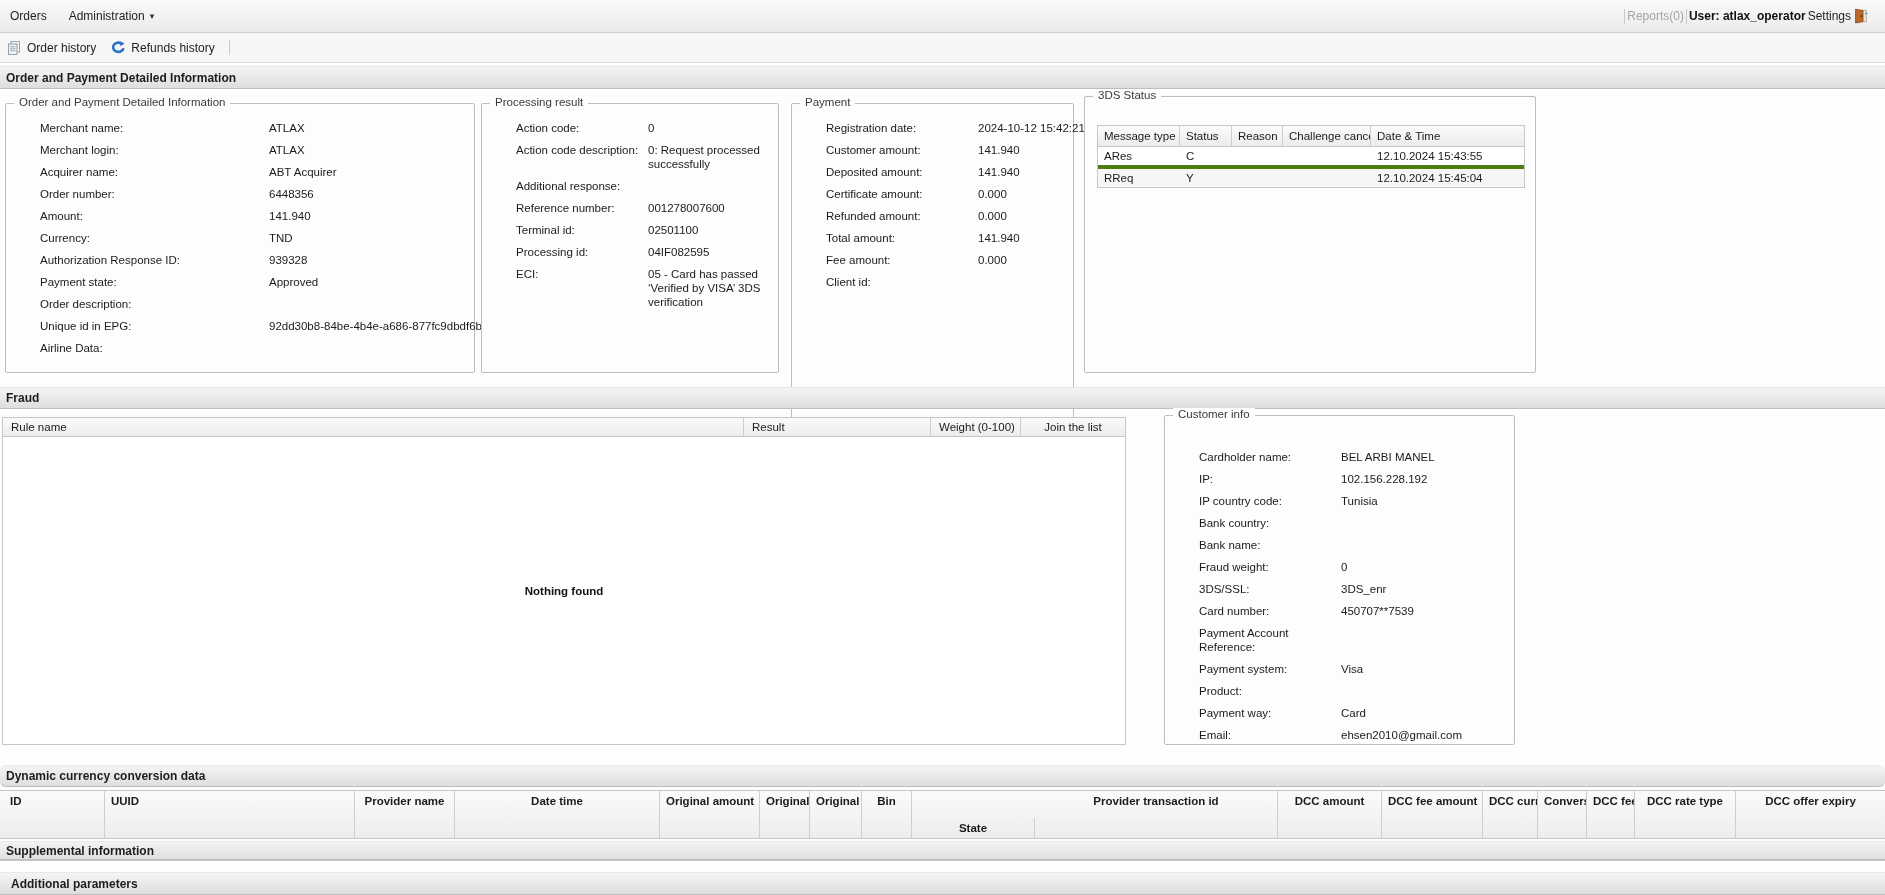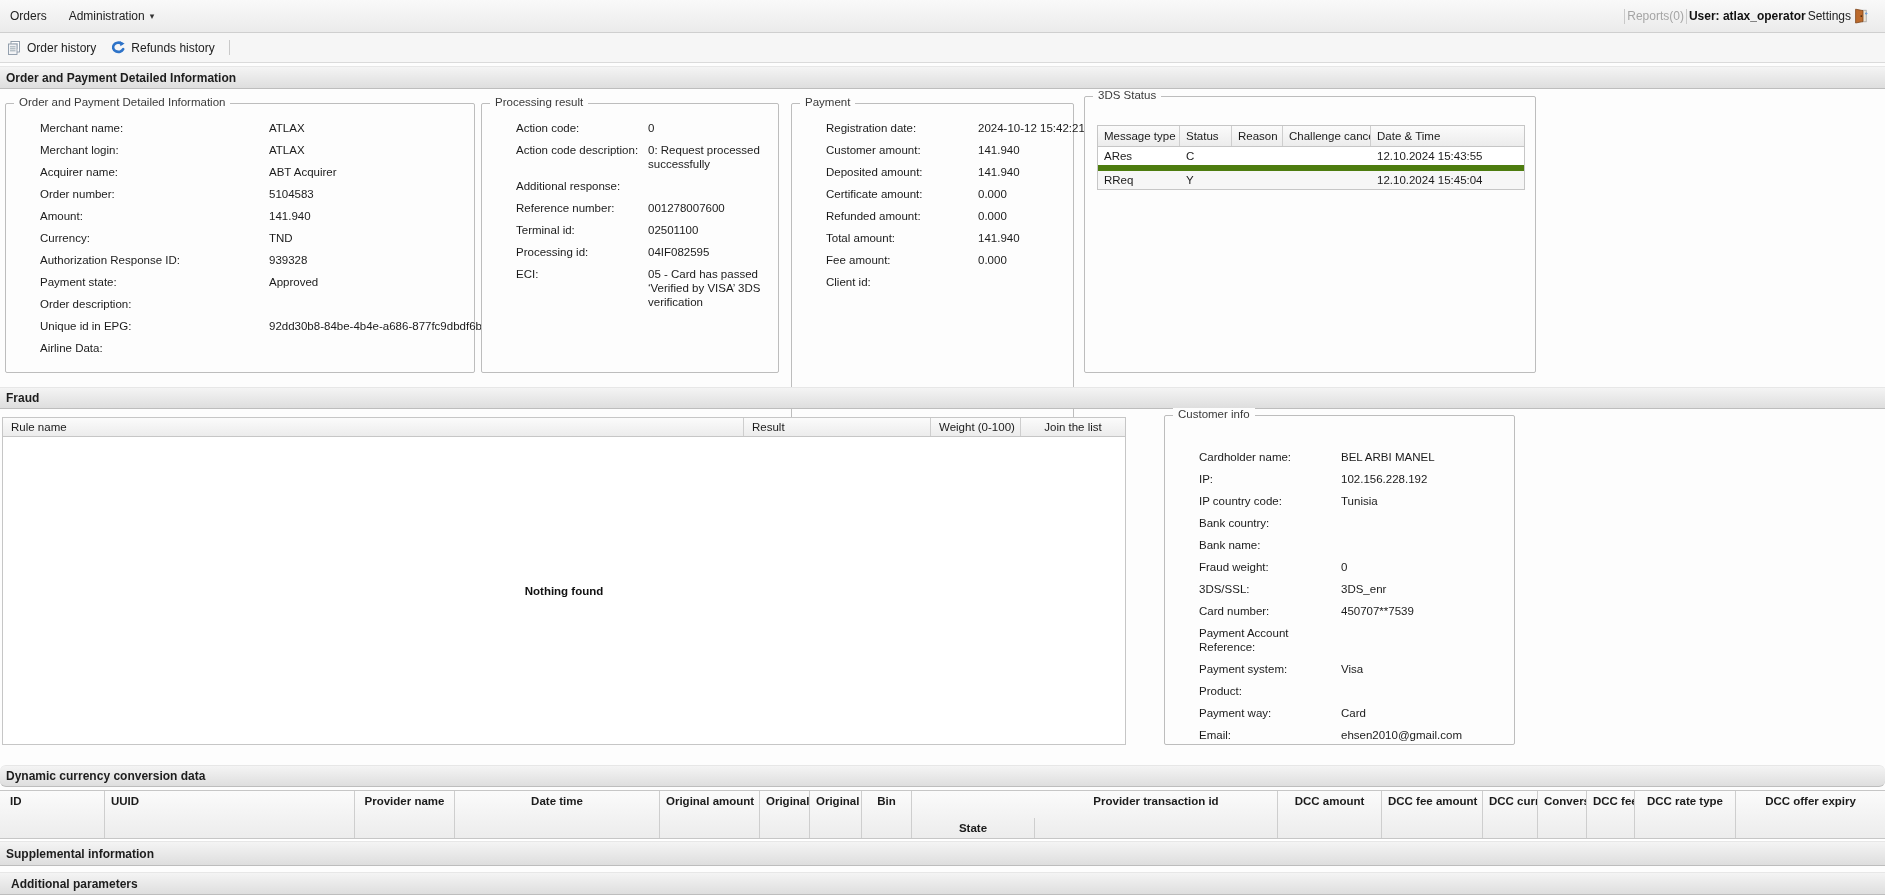--- a/index.html
+++ b/index.html
@@ -38,21 +38,21 @@
   .bar{
     position:absolute;left:0;right:0;
     background:linear-gradient(#f4f4f4,#dedede);
     border-top:1px solid #e7e7e7;border-bottom:1px solid #bdbdbd;
     display:flex;align-items:center;padding-left:6px;
     font-weight:bold;font-size:12px;color:#1d1d1d;box-sizing:border-box;
   }
   #bar-main{top:66px;height:23px;}
   #bar-fraud{top:387px;height:22px;}
   #bar-dcc{top:765px;height:22px;border-radius:6px;}
-  #bar-suppl{top:841px;height:25px;}
+  #bar-suppl{top:841px;height:19px;}
   #bar-addl{top:872px;height:23px;padding-left:11px;}
 
   
   .panel{position:absolute;border:1px solid #bdbdbd;border-radius:2px;box-sizing:border-box;}
   .legend{
     position:absolute;top:-8px;left:8px;background:#fdfdfd;
     padding:0 5px;color:#3a3a3a;white-space:nowrap;
   }
   .fields{padding:17px 4px 0 6px;}
   .frow{display:flex;line-height:14px;margin-bottom:8px;margin-left:28px;}
@@ -72,21 +72,21 @@
   #customer-panel .flabel{width:138px;}
 
   
   .gtable{background:#fff;border:1px solid #c6c6c6;box-sizing:border-box;}
   .thead{display:flex;background:linear-gradient(#fbfbfb,#ececec);border-bottom:1px solid #c6c6c6;}
   .th{
     box-sizing:border-box;padding:4px 6px;border-right:1px solid #cecece;
     white-space:nowrap;overflow:hidden;flex:0 0 auto;
   }
   .th:last-child{border-right:none;}
-  .tr{display:flex;border-bottom:6px solid #4d7c0f;}
+  .tr{display:flex;border-bottom:4px solid #4d7c0f;}
   .tr.odd{background:#f6f6f6;}
   .td{box-sizing:border-box;padding:3px 6px;white-space:nowrap;overflow:hidden;flex:0 0 auto;}
   .empty-row{
     display:flex;align-items:center;justify-content:center;
     font-weight:bold;color:#111;background:#fff;
   }
 
   
   #tds-table{position:absolute;left:12px;top:28px;width:428px;}
   .t-tds .c0{width:82px;} .t-tds .c1{width:52px;} .t-tds .c2{width:51px;}
@@ -192,21 +192,21 @@
         <div class="frow">
           <div class="flabel">Merchant login:</div>
           <div class="fvalue">ATLAX</div>
         </div>
         <div class="frow">
           <div class="flabel">Acquirer name:</div>
           <div class="fvalue">ABT Acquirer</div>
         </div>
         <div class="frow">
           <div class="flabel">Order number:</div>
-          <div class="fvalue">5104583</div>
+          <div class="fvalue">6448356</div>
         </div>
         <div class="frow">
           <div class="flabel">Amount:</div>
           <div class="fvalue">141.940</div>
         </div>
         <div class="frow">
           <div class="flabel">Currency:</div>
           <div class="fvalue">TND</div>
         </div>
         <div class="frow">

